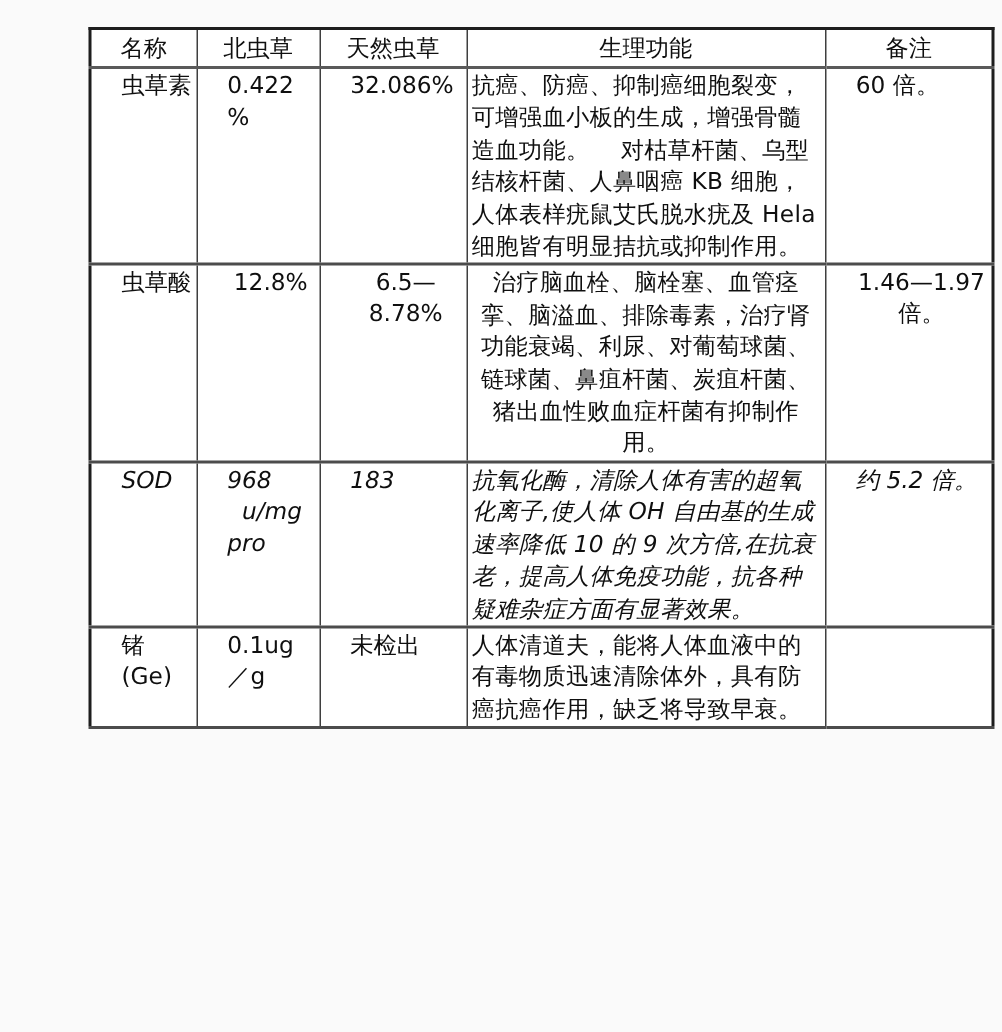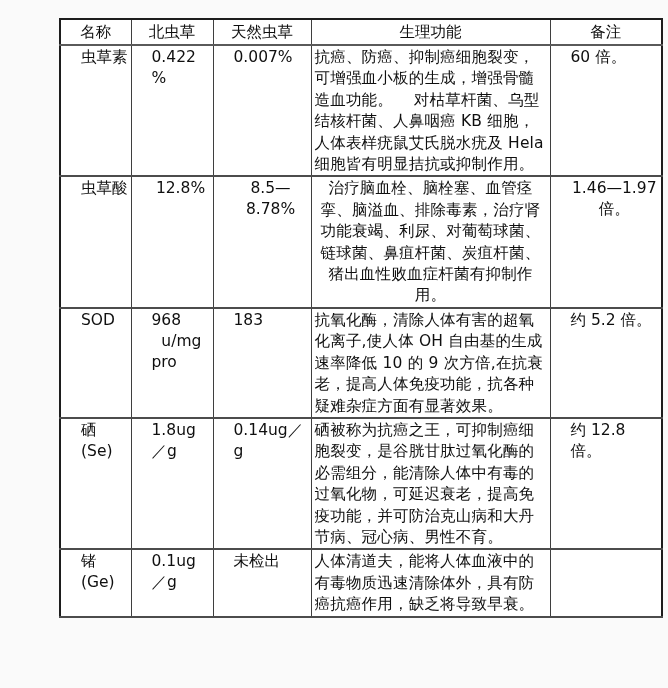--- a/index.html
+++ b/index.html
@@ -44,21 +44,21 @@
     text-align: center;
     height: 22px;
     border-bottom: 2px solid #5a5a5a;
     padding-top: 2px;
   }
   td { border-bottom-width: 2px; border-bottom-color: #4c4c4c; }
 
   tr.r0 td { height: 127px; }
   tr.r1 td { height: 104px; text-align: center; }
   tr.r2 td { height: 103px; }
-  tr.r3 td { height: 103px; }
+  tr.r3 td { height: 103px; font-style: italic; }
   tr.r4 td { height: 126px; }
   tr.r5 td { height: 60px;  }
 
   td.col-name, td.col-north, td.col-natural, td.col-remark {
     white-space: pre-wrap;
     word-break: break-word;
     line-height: 21px;
     padding-left: 20px;
   }
   td.col-function {
@@ -85,45 +85,38 @@
         <th>北虫草</th>
         <th>天然虫草</th>
         <th>生理功能</th>
         <th>备注</th>
       </tr>
     </thead>
     <tbody>
         <tr class="r0">
           <td class="col-name">虫草素</td>
           <td class="col-north">0.422%</td>
-          <td class="col-natural">0.007%</td>
+          <td class="col-natural">32.086%</td>
           <td class="col-function">抗癌、防癌、抑制癌细胞裂变，可增强血小板的生成，增强骨髓造血功能。　 对枯草杆菌、乌型结核杆菌、人鼻咽癌 KB 细胞，人体表样疣鼠艾氏脱水疣及 Hela 细胞皆有明显拮抗或抑制作用。</td>
           <td class="col-remark">60 倍。</td>
         </tr>
         <tr class="r1">
           <td class="col-name">虫草酸</td>
           <td class="col-north">12.8%</td>
-          <td class="col-natural">8.5—8.78%</td>
+          <td class="col-natural">6.5—8.78%</td>
           <td class="col-function">治疗脑血栓、脑栓塞、血管痉挛、脑溢血、排除毒素，治疗肾功能衰竭、利尿、对葡萄球菌、链球菌、鼻疽杆菌、炭疽杆菌、猪出血性败血症杆菌有抑制作用。</td>
           <td class="col-remark">1.46—1.97倍。</td>
         </tr>
         <tr class="r3">
           <td class="col-name">SOD</td>
           <td class="col-north">968
   u/mg pro</td>
           <td class="col-natural">183</td>
           <td class="col-function">抗氧化酶，清除人体有害的超氧化离子,使人体 OH 自由基的生成速率降低 10 的 9 次方倍,在抗衰老，提高人体免疫功能，抗各种疑难杂症方面有显著效果。</td>
           <td class="col-remark">约 5.2 倍。</td>
-        </tr>
-        <tr class="r4">
-          <td class="col-name">硒(Se)</td>
-          <td class="col-north">1.8ug／g</td>
-          <td class="col-natural">0.14ug／g</td>
-          <td class="col-function">硒被称为抗癌之王，可抑制癌细胞裂变，是谷胱甘肽过氧化酶的必需组分，能清除人体中有毒的过氧化物，可延迟衰老，提高免疫功能，并可防治克山病和大丹节病、冠心病、男性不育。</td>
-          <td class="col-remark">约 12.8 倍。</td>
         </tr>
         <tr class="r5">
           <td class="col-name">锗(Ge)</td>
           <td class="col-north">0.1ug／g</td>
           <td class="col-natural">未检出</td>
           <td class="col-function">人体清道夫，能将人体血液中的有毒物质迅速清除体外，具有防癌抗癌作用，缺乏将导致早衰。</td>
           <td class="col-remark"></td>
         </tr>
       </tbody>
   </table>

